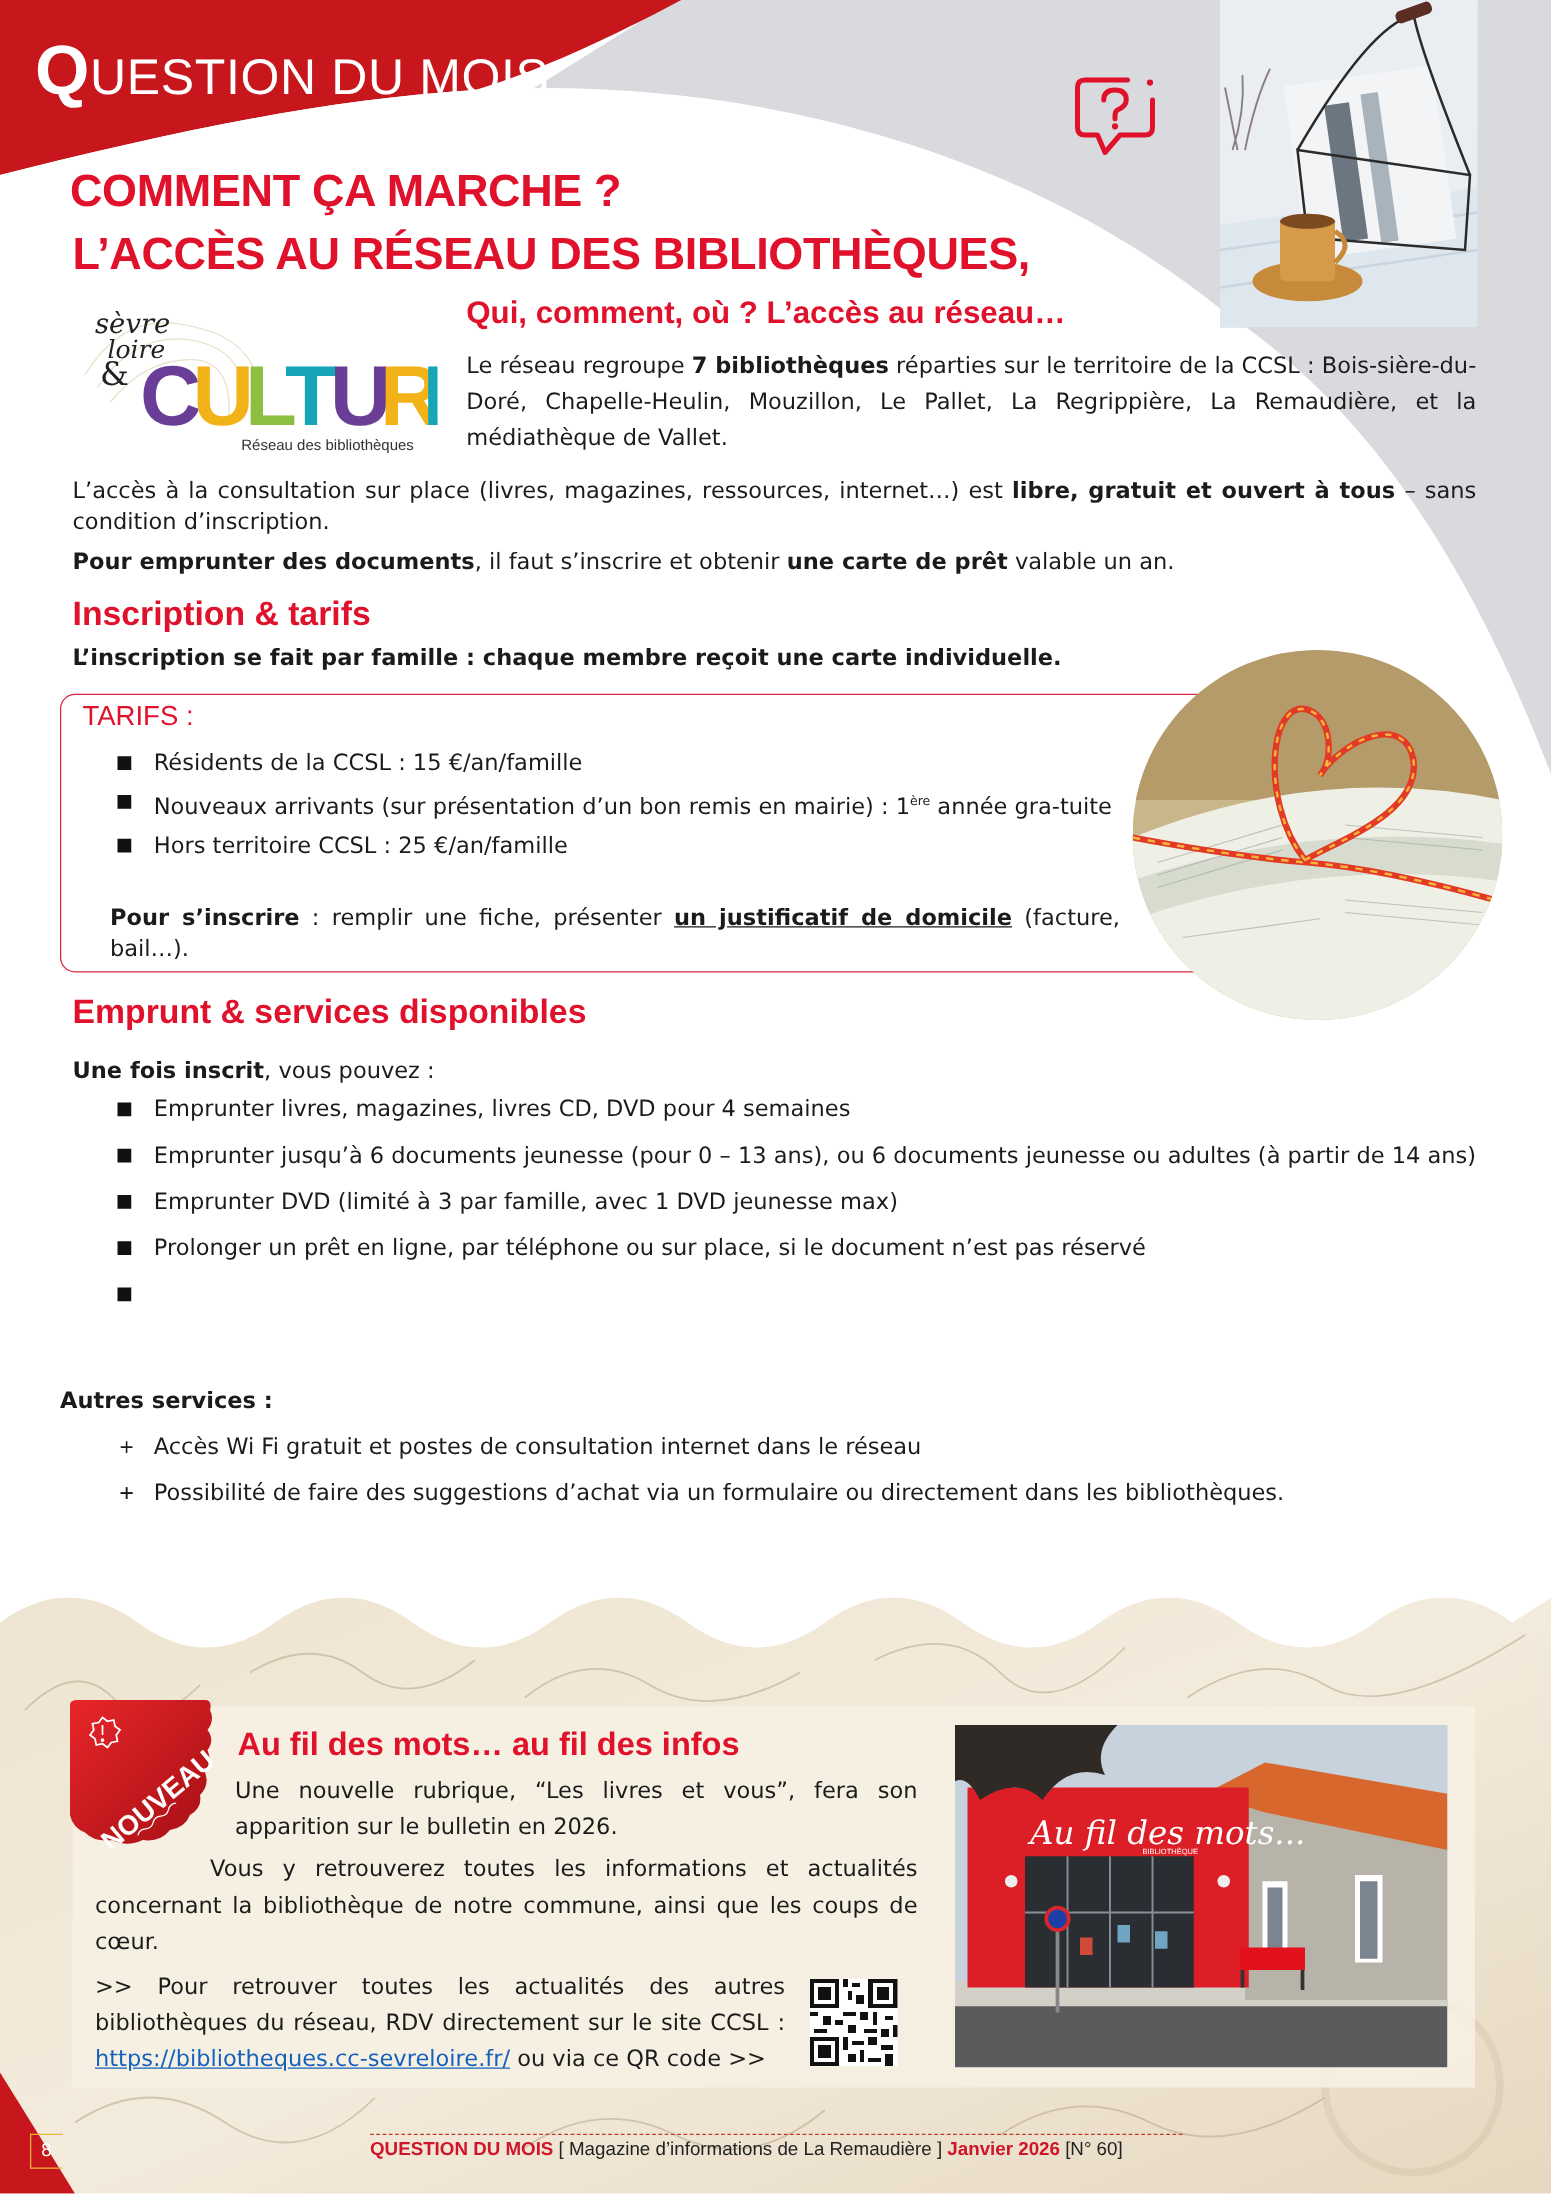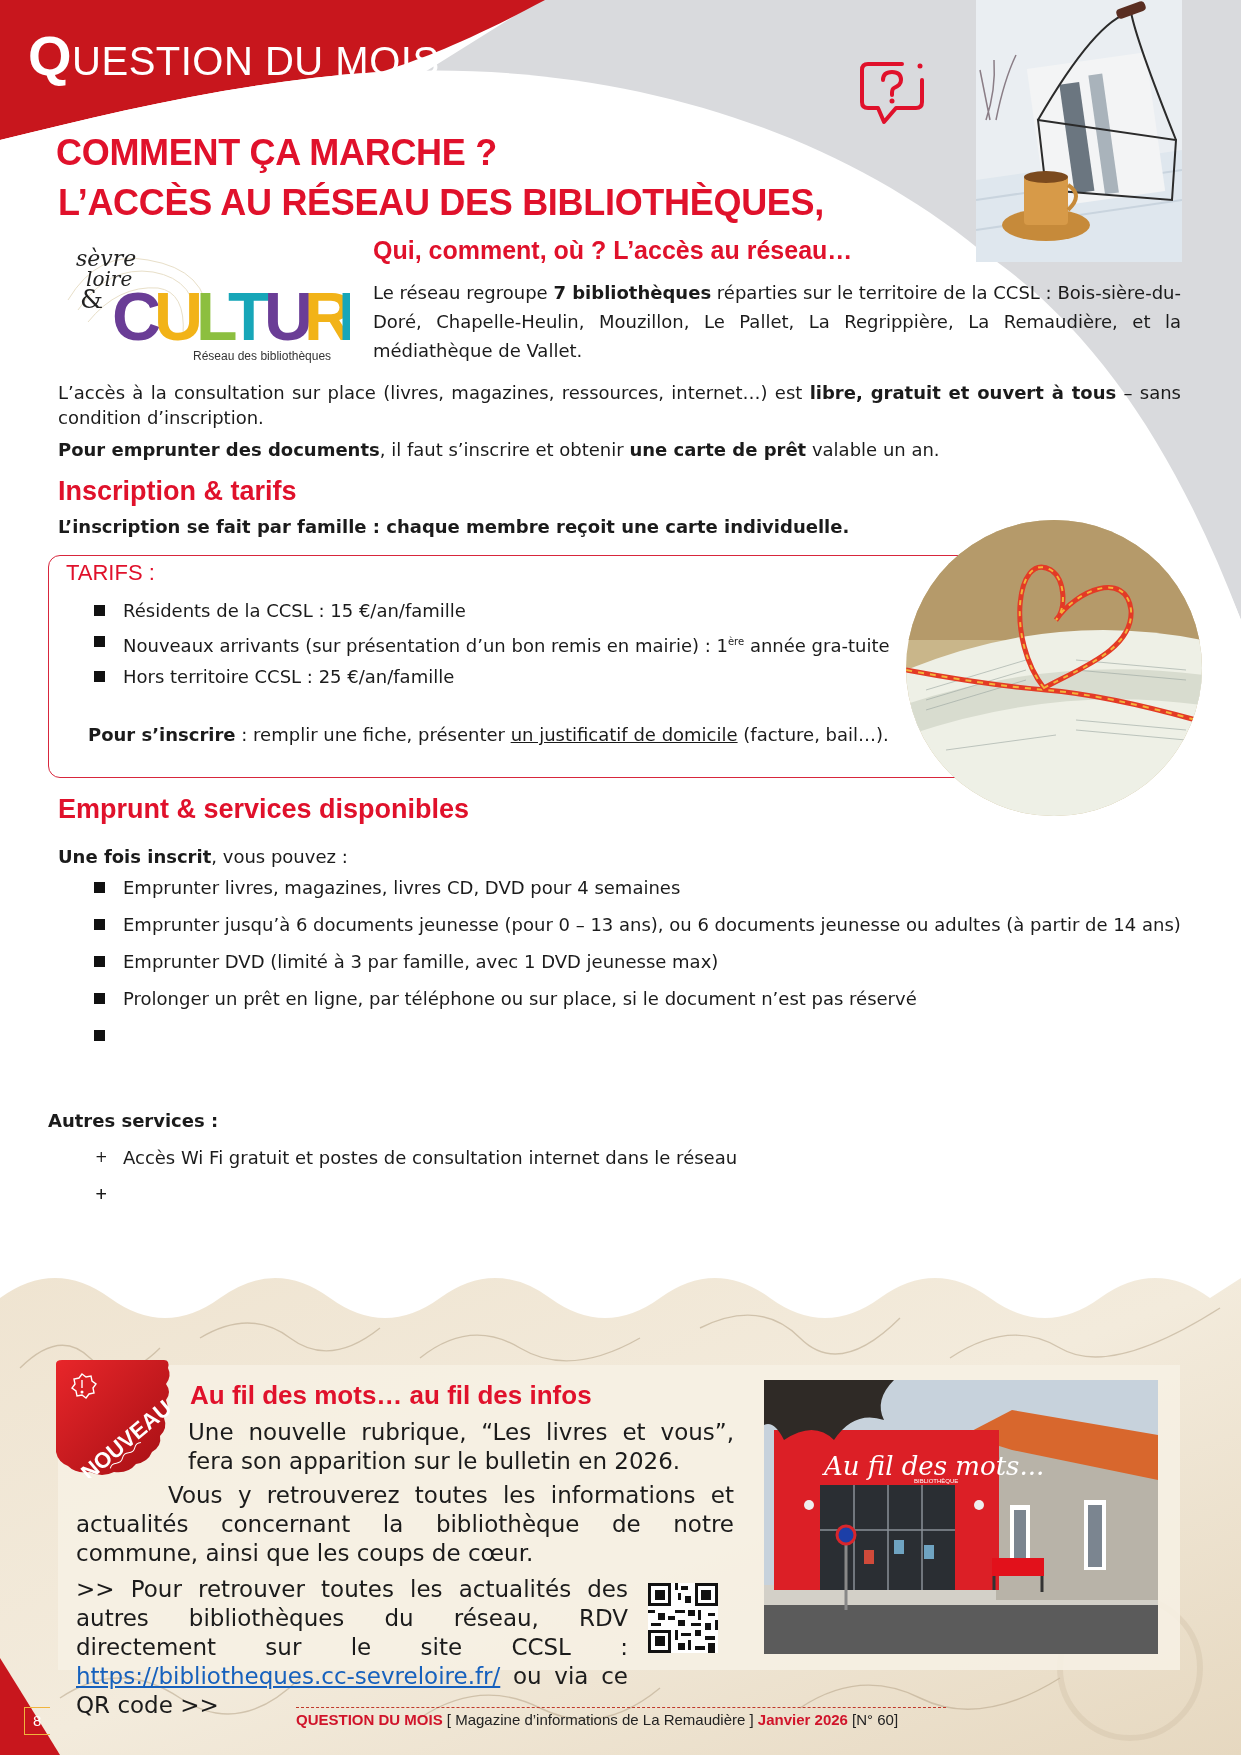--- a/index.html
+++ b/index.html
@@ -38,30 +38,30 @@
   ul.sq li .bullet { position: absolute; left: 0; top: 7px; width: 11px; height: 11px; background: #111; }
   ul.sq li .plus { position: absolute; left: 1px; top: 0; font-size: 15px; }
 
   .heart-photo { position: absolute; left: 906px; top: 520px; width: 296px; height: 296px; border-radius: 50%; overflow: hidden; z-index: 4; }
 
   
   .bottom-bg { position: absolute; left: 0; top: 1278px; width: 1241px; height: 477px; z-index: 1; }
   .bottom-panel { position: absolute; left: 58px; top: 1365px; width: 1122px; height: 305px; background: rgba(246,240,228,0.88); z-index: 2; }
   .ribbon { position: absolute; left: 52px; top: 1358px; width: 128px; height: 120px; z-index: 4; }
   .h3 { position: absolute; left: 190px; top: 1380px; font-size: 26px; z-index: 4; }
-  .bp { position: absolute; font-size: 23px; line-height: 29px; text-align: justify; z-index: 4; }
+  .bp { position: absolute; font-size: 18px; line-height: 29px; text-align: justify; z-index: 4; }
   .link { color: #1560bd; text-decoration: underline; }
   .qr { position: absolute; left: 648px; top: 1583px; width: 70px; height: 70px; z-index: 4; background: #fff; }
   .lib-photo { position: absolute; left: 764px; top: 1380px; width: 394px; height: 274px; z-index: 4; overflow: hidden; background: #c9d3dc; }
 
   .footer-line { position: absolute; left: 296px; top: 1707px; width: 650px; border-top: 1.5px dashed #c0392b; z-index: 4; }
   .footer { position: absolute; left: 296px; top: 1711px; font-size: 15px; z-index: 4; color: #222; font-family: "Liberation Sans", sans-serif; white-space: nowrap; }
   .footer .fr { color: #d0142a; font-weight: bold; }
   .page-num { position: absolute; left: 24px; top: 1707px; width: 26px; height: 28px; border-left: 1.5px solid #f0b43c; border-bottom: 1.5px solid #f0b43c; border-top: 1.5px solid #f0b43c; color: #fff; font-size: 15px; padding-left: 8px; line-height: 26px; z-index: 5; font-family: "Liberation Sans", sans-serif; }
-  .u { text-decoration: underline; }
+  .u { text-decoration: underline; font-weight: bold; }
 </style>
 </head>
 <body>
 
 <svg id="bg-top" viewBox="0 0 1241 640" preserveAspectRatio="none">
   <rect x="0" y="0" width="1241" height="640" fill="#ffffff"></rect>
 
   <path d="M540 0 L1241 0 L1241 620 C1180 460 1100 330 980 250 C820 140 620 80 420 75 Z" fill="#d9dadd"></path>
 
   <path d="M0 0 L545 0 C470 40 420 60 380 72 C250 80 120 110 0 140 Z" fill="#c8161d"></path>
@@ -186,21 +186,21 @@
   <li style="margin-bottom:12px;"><span class="bullet"></span><span>Emprunter jusqu’à 6 documents jeunesse (pour 0 – 13 ans), ou 6 documents jeunesse ou adultes (à partir de 14 ans)</span></li>
   <li style="margin-bottom:12px;"><span class="bullet"></span><span>Emprunter DVD (limité à 3 par famille, avec 1 DVD jeunesse max)</span></li>
   <li style="margin-bottom:12px;"><span class="bullet"></span><span>Prolonger un prêt en ligne, par téléphone ou sur place, si le document n’est pas réservé</span></li>
   <li><span class="bullet"></span></li>
 </ul>
 
 <div class="p" style="left:48px; top:1106px; width:400px; font-weight:bold;">Autres services :</div>
 <ul class="sq" style="left:94px; top:1145px; width:1087px;">
   <li style="margin-bottom:12px;"><span class="plus">+</span><span>Accès Wi Fi gratuit et postes de consultation internet dans le réseau</span></li>
   <li style="margin-bottom:12px;"><span class="plus">+</span></li>
-  <li><span class="plus">+</span></li>
+  <li><span class="plus">+</span><span>Possibilité de faire des suggestions d’achat via un formulaire ou directement dans les bibliothèques.</span></li>
 </ul>
 
 <svg class="bottom-bg" viewBox="0 0 1241 477" preserveAspectRatio="none">
   <defs>
     <linearGradient id="parch" x1="0" y1="0" x2="1" y2="1">
       <stop offset="0" stop-color="#efe4d1"></stop>
       <stop offset="0.5" stop-color="#f3ebdc"></stop>
       <stop offset="1" stop-color="#e6d8c0"></stop>
     </linearGradient>
   </defs>

